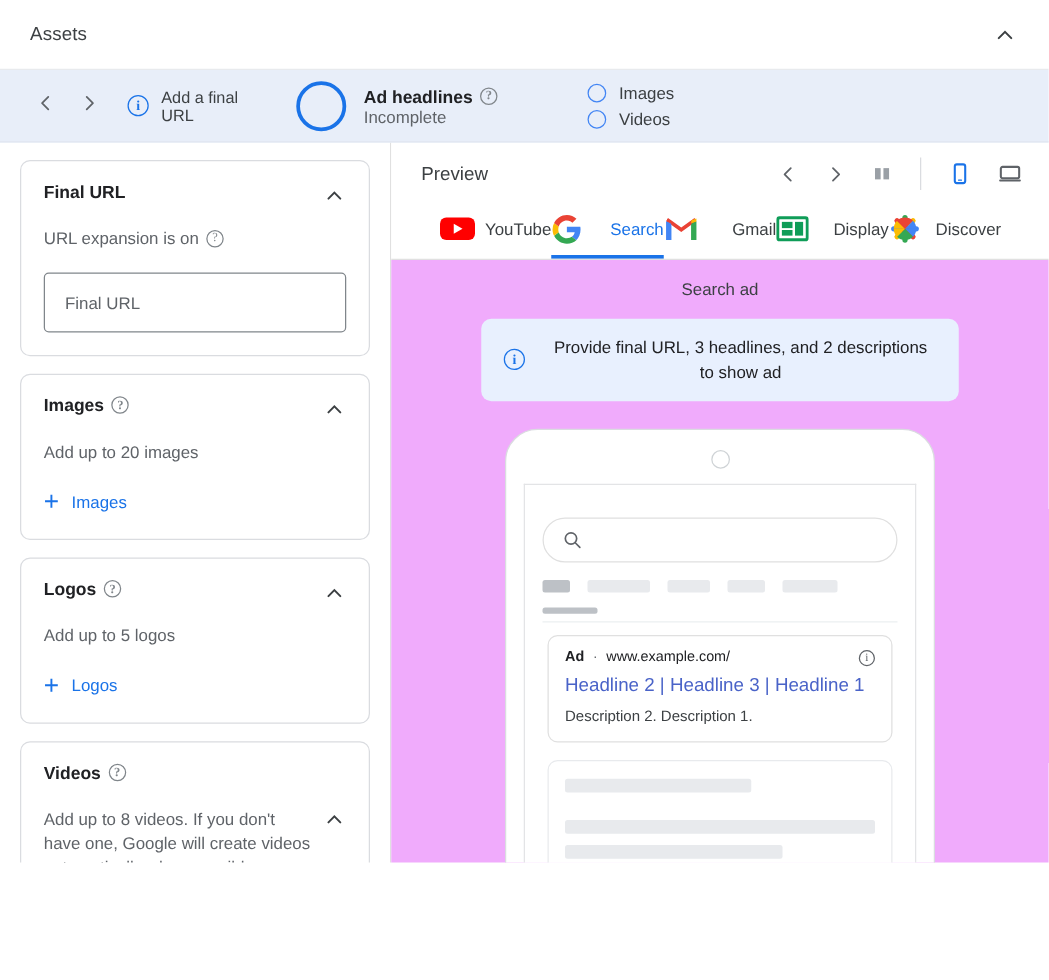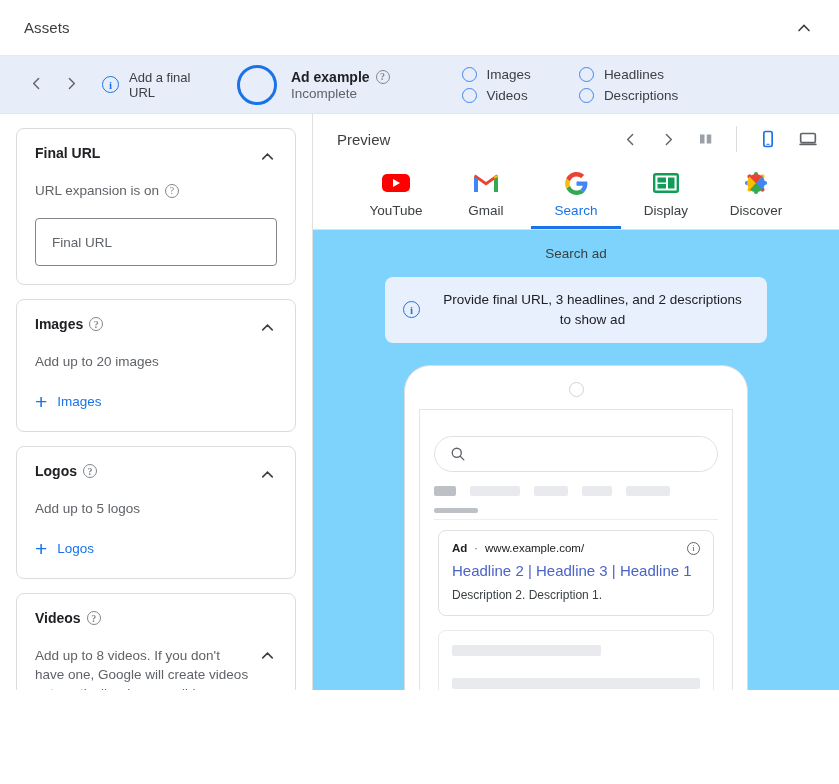--- a/index.html
+++ b/index.html
@@ -100,30 +100,30 @@
     padding: 0 14px 0 24px;
   }
   .preview-title { font-size: 15px; color: #3c4043; }
   .pv-tools { margin-left: auto; display: flex; align-items: center; gap: 6px; }
   .pv-btn { width: 32px; height: 32px; display: flex; align-items: center; justify-content: center; cursor: pointer; color: #5f6368; }
   .pv-divider { width: 1px; height: 26px; background: #dadce0; margin: 0 8px; }
   .device-btn { width: 34px; height: 32px; display: flex; align-items: center; justify-content: center; cursor: pointer; }
 
   .channel-tabs { display: flex; align-items: flex-end; justify-content: center; gap: 0; padding: 0 18px; }
   .ch-tab {
-    width: 90px; display: flex; flex-direction: column; align-items: center; gap: 7px;
-    padding: 6px 0 8px 0; cursor: pointer; border-bottom: 3px solid transparent;
+    width: 90px; display: flex; flex-direction: row; align-items: center; gap: 7px;
+    padding: 6px 0 8px 0; cursor: pointer; border-bottom: 3px solid transparent; justify-content: space-between;
   }
   .ch-tab.active { border-bottom-color: #1a73e8; }
   .ch-icon { height: 26px; display: flex; align-items: center; justify-content: center; }
   .ch-label { font-size: 13.5px; color: #3c4043; }
   .ch-tab.active .ch-label { color: #1a73e8; }
   .tabs-rule { height: 1px; background: #e0e0e0; }
 
-  .preview-body { flex: 1 1 auto; background: #7dd3fc; padding: 16px 0 0 0; overflow: hidden; min-height: 0; }
+  .preview-body { flex: 1 1 auto; background: #f0abfc; padding: 16px 0 0 0; overflow: hidden; min-height: 0; }
   .pb-caption { text-align: center; font-size: 13.5px; color: #3c4043; }
   .notice {
     margin: 16px auto 0 auto; width: 382px; background: #e8f0fe; border-radius: 8px;
     display: flex; align-items: center; gap: 16px; padding: 13px 18px;
   }
   .notice-text { font-size: 13.5px; color: #202124; line-height: 20px; text-align: center; flex: 1 1 auto; }
 
   
   .phone {
     margin: 22px auto 0 auto; width: 344px; background: #fff;
@@ -194,46 +194,36 @@
 
     <div class="sb-info">
       <div class="i-circle">i</div>
       <div class="sb-info-text">Add a final URL</div>
     </div>
 
     <div class="sb-strength">
       <div class="ring"></div>
       <div class="strength-labels">
         <div class="strength-title">
-          <span>Ad example</span>
+          <span>Ad headlines</span>
           <span class="q-icon">?</span>
         </div>
         <div class="strength-sub">Incomplete</div>
       </div>
     </div>
 
     <div class="sb-checks">
       <div class="check-col">
         <div class="check-item">
           <span class="radio-o"></span>
           <span class="check-label">Images</span>
         </div>
         <div class="check-item">
           <span class="radio-o"></span>
           <span class="check-label">Videos</span>
-        </div>
-      </div>
-      <div class="check-col">
-        <div class="check-item">
-          <span class="radio-o"></span>
-          <span class="check-label">Headlines</span>
-        </div>
-        <div class="check-item">
-          <span class="radio-o"></span>
-          <span class="check-label">Descriptions</span>
         </div>
       </div>
     </div>
   </div>
 
   <div class="body-split">
 
     <div class="left-pane">
 
       <div class="card">
@@ -355,49 +345,49 @@
       <div class="channel-tabs">
 
         <div class="ch-tab">
           <div class="ch-icon">
             <svg width="30" height="22" viewBox="0 0 30 22">
               <rect x="1" y="2" width="28" height="18" rx="5" fill="#ff0000"></rect>
               <path d="M12 7l7 4-7 4z" fill="#ffffff"></path>
             </svg>
           </div>
           <div class="ch-label">YouTube</div>
+        </div>
+
+        <div class="ch-tab active">
+          <div class="ch-icon">
+            <svg width="25" height="25" viewBox="0 0 48 48">
+              <path fill="#4285f4" d="M45 24c0-1.6-.1-2.7-.4-4H24v8.5h12c-.2 2-1.5 5-4.4 7l6.7 5.2C42.2 37 45 31 45 24z"></path>
+              <path fill="#34a853" d="M24 46c5.9 0 10.9-2 14.5-5.3l-6.9-5.4C29.7 36.6 27.1 37.5 24 37.5c-5.8 0-10.7-3.9-12.5-9.2l-7.1 5.5C8 40.9 15.4 46 24 46z"></path>
+              <path fill="#fbbc04" d="M11.5 28.3A13.5 13.5 0 0 1 10.8 24c0-1.5.3-3 .7-4.3l-7.1-5.5A22 22 0 0 0 2 24c0 3.5.8 6.9 2.4 9.8z"></path>
+              <path fill="#ea4335" d="M24 10.5c4.1 0 6.9 1.8 8.5 3.3l6.2-6C34.9 4.3 29.9 2 24 2 15.4 2 8 7.1 4.4 14.2l7.1 5.5C13.3 14.4 18.2 10.5 24 10.5z"></path>
+            </svg>
+          </div>
+          <div class="ch-label">Search</div>
         </div>
 
         <div class="ch-tab">
           <div class="ch-icon">
             <svg width="28" height="22" viewBox="0 0 28 22">
               <path d="M2 20V5l12 8.5L26 5v15h-4V10l-8 5.6L6 10v10z" fill="#ffffff"></path>
               <path d="M2 20V5l4 1.5V20z" fill="#4285f4"></path>
               <path d="M22 20V6.5L26 5v15z" fill="#34a853"></path>
               <path d="M2 5l12 8.5L26 5l-1-2-11 8L3 3z" fill="#ea4335"></path>
               <path d="M22 6.5L26 5V3l-4 1.5z" fill="#fbbc04"></path>
               <path d="M2 5.2l4 1.4V20H2z" fill="#4285f4"></path>
               <path d="M22 6.6L26 5.2V20h-4z" fill="#34a853"></path>
               <path d="M2.2 4.4L14 12.8 25.8 4.4 24.6 2.4 14 10 3.4 2.4z" fill="#ea4335"></path>
               <path d="M22 6.6l4-1.4V2.8l-4 1.6z" fill="#fbbc04"></path>
             </svg>
           </div>
           <div class="ch-label">Gmail</div>
-        </div>
-
-        <div class="ch-tab active">
-          <div class="ch-icon">
-            <svg width="25" height="25" viewBox="0 0 48 48">
-              <path fill="#4285f4" d="M45 24c0-1.6-.1-2.7-.4-4H24v8.5h12c-.2 2-1.5 5-4.4 7l6.7 5.2C42.2 37 45 31 45 24z"></path>
-              <path fill="#34a853" d="M24 46c5.9 0 10.9-2 14.5-5.3l-6.9-5.4C29.7 36.6 27.1 37.5 24 37.5c-5.8 0-10.7-3.9-12.5-9.2l-7.1 5.5C8 40.9 15.4 46 24 46z"></path>
-              <path fill="#fbbc04" d="M11.5 28.3A13.5 13.5 0 0 1 10.8 24c0-1.5.3-3 .7-4.3l-7.1-5.5A22 22 0 0 0 2 24c0 3.5.8 6.9 2.4 9.8z"></path>
-              <path fill="#ea4335" d="M24 10.5c4.1 0 6.9 1.8 8.5 3.3l6.2-6C34.9 4.3 29.9 2 24 2 15.4 2 8 7.1 4.4 14.2l7.1 5.5C13.3 14.4 18.2 10.5 24 10.5z"></path>
-            </svg>
-          </div>
-          <div class="ch-label">Search</div>
         </div>
 
         <div class="ch-tab">
           <div class="ch-icon">
             <svg width="26" height="22" viewBox="0 0 26 22">
               <rect x="1.2" y="2.2" width="23.6" height="17.6" rx="1.5" fill="none" stroke="#0f9d58" stroke-width="2.4"></rect>
               <rect x="4.5" y="5.5" width="8.5" height="5" fill="#0f9d58"></rect>
               <rect x="4.5" y="12" width="8.5" height="4.5" fill="#0f9d58"></rect>
               <rect x="15" y="5.5" width="6.5" height="11" fill="#0f9d58"></rect>
             </svg>

